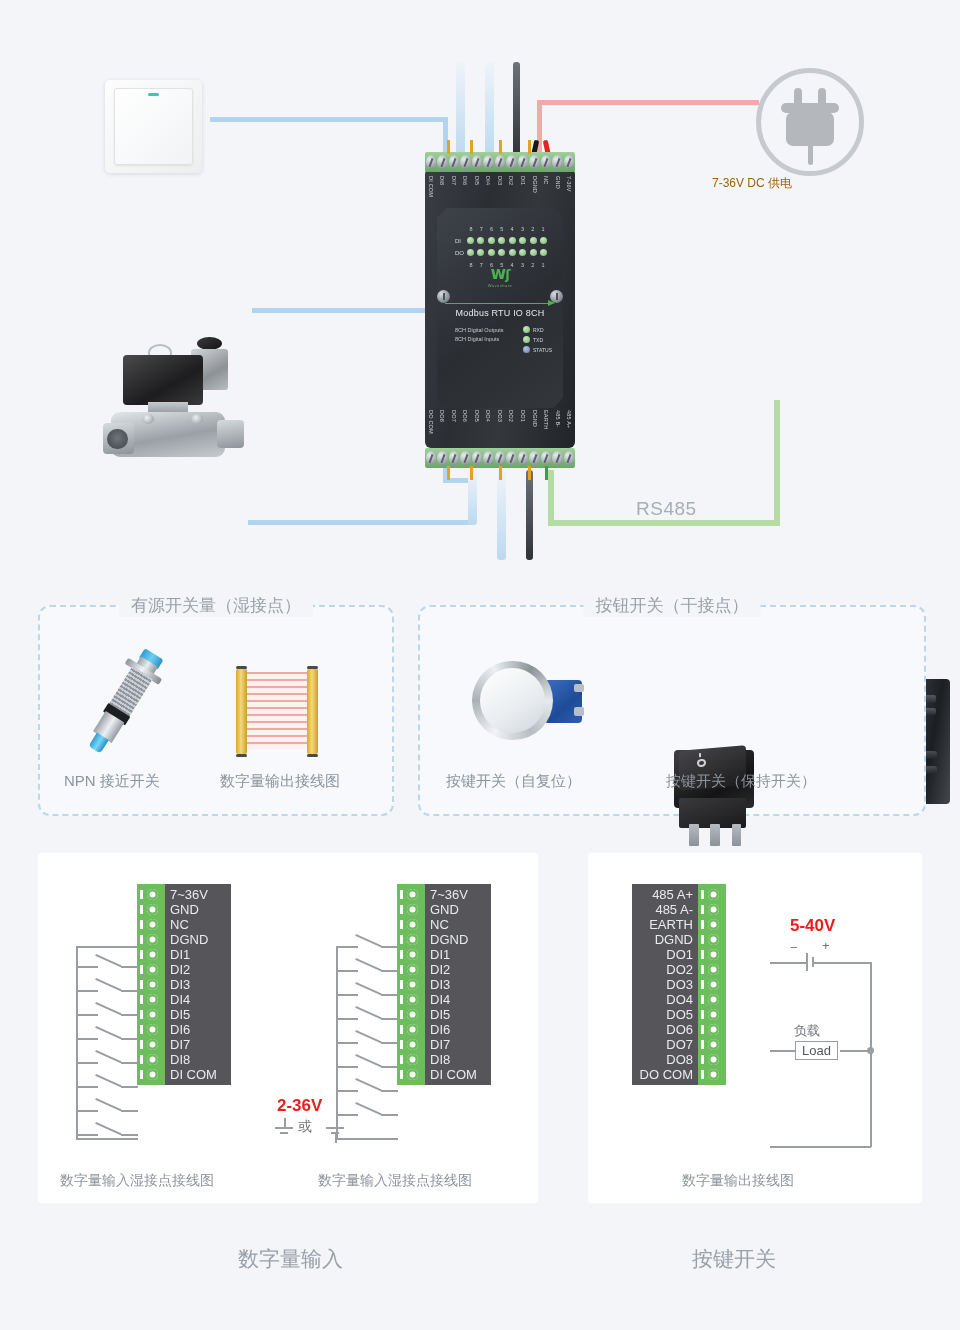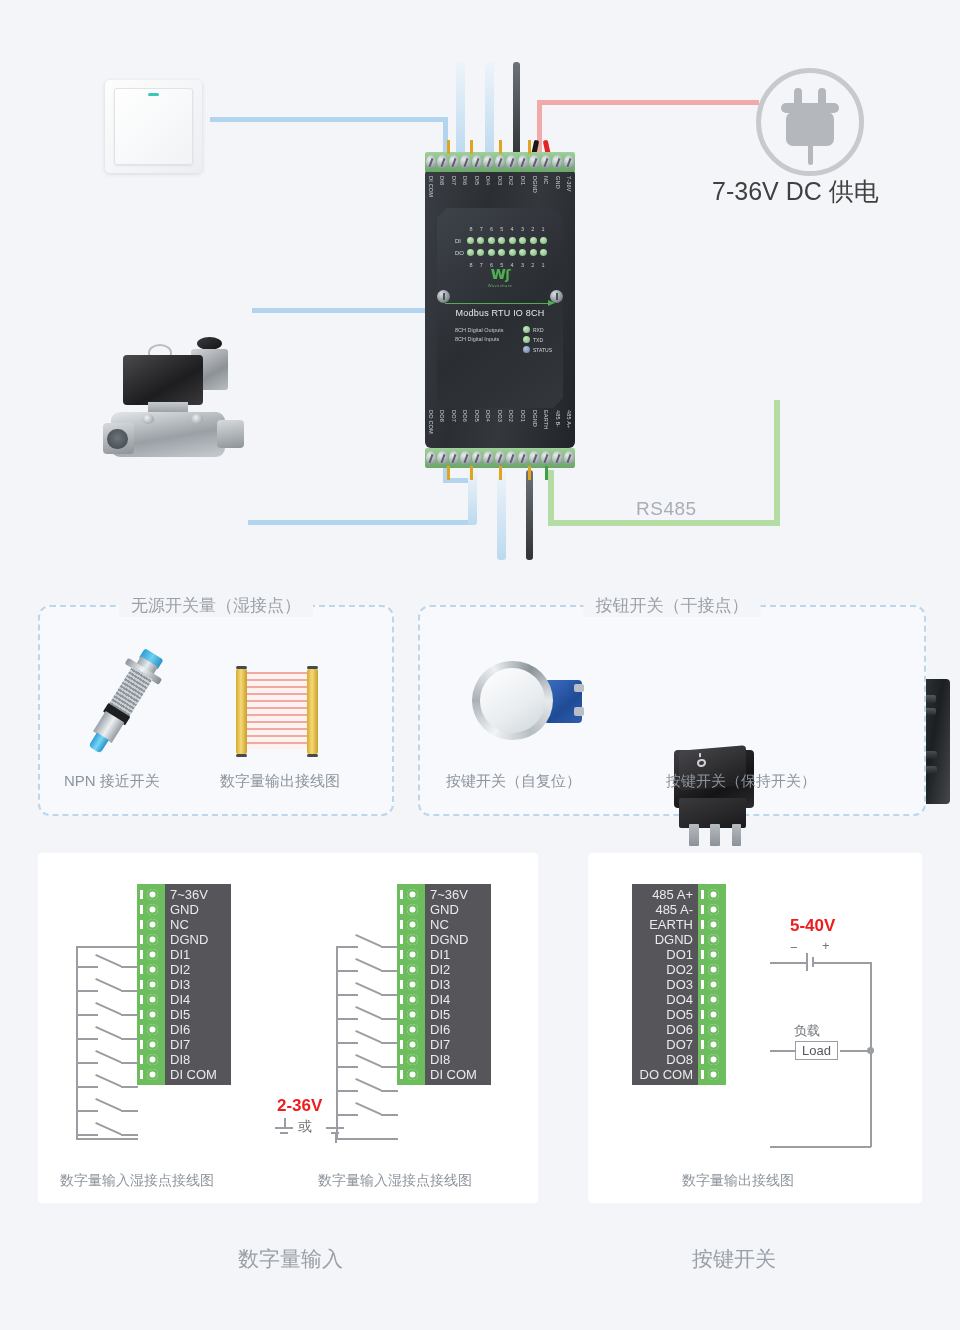--- a/index.html
+++ b/index.html
@@ -237,21 +237,21 @@
   .tb-lab.right .l{text-align:right;}
   .swgroup{position:absolute;}
   .dline{position:absolute;background:#9a9da1;}
   .vred{position:absolute;color:#ee1c1c;font-size:17px;font-weight:bold;white-space:nowrap;}
   .vgray{position:absolute;color:#6f7479;font-size:14px;white-space:nowrap;}
   .loadbox{position:absolute;border:1px solid #9a9da1;background:#fff;
     font-size:13px;color:#55585c;padding:1px 6px;white-space:nowrap;}
   .cap-small{position:absolute;font-size:14px;color:#8d949c;white-space:nowrap;}
   .cap-big{position:absolute;font-size:21px;color:#9aa0a8;white-space:nowrap;}
   .rs485lab{position:absolute;font-size:19px;color:#a8aeb5;letter-spacing:0.5px;}
-  .pwrlab{position:absolute;font-size:25px;color:#404040;white-space:nowrap;}
+  .pwrlab{position:absolute;font-size:12px;color:#a16207;white-space:nowrap;}
 </style>
 </head>
 <body>
 
 <div class="stage">
 
   <div class="wire" style="left:210px;top:117px;width:238px;height:5px;"></div>
   <div class="wire" style="left:443px;top:117px;width:5px;height:40px;"></div>
 
   <div class="wire-lt" style="left:456px;top:62px;width:9px;height:95px;border-radius:3px;"></div>
@@ -543,21 +543,21 @@
       <div class="screw"></div>
     </div>
     <div class="pin" style="left:32px;top:316px;height:14px;"></div>
     <div class="pin" style="left:55px;top:316px;height:14px;"></div>
     <div class="pin" style="left:84px;top:316px;height:14px;"></div>
     <div class="pin" style="left:113px;top:316px;height:14px;"></div>
     <div class="pin" style="left:130px;top:316px;height:14px;background:#3f9e43;"></div>
   </div>
 
   <div class="dbox" style="left:38px;top:605px;width:352px;height:207px;">
-    <div class="dbox-title">无源开关量（湿接点）</div>
+    <div class="dbox-title">有源开关量（湿接点）</div>
 
     <div class="abs" style="left:48px;top:38px;width:70px;height:118px;">
       <div class="prox" style="width:70px;height:118px;">
         <div class="tipc"></div>
         <div class="neck"></div>
         <div class="nut"></div>
         <div class="thread"></div>
         <div class="blk"></div>
         <div class="base"></div>
         <div class="tip"></div>

